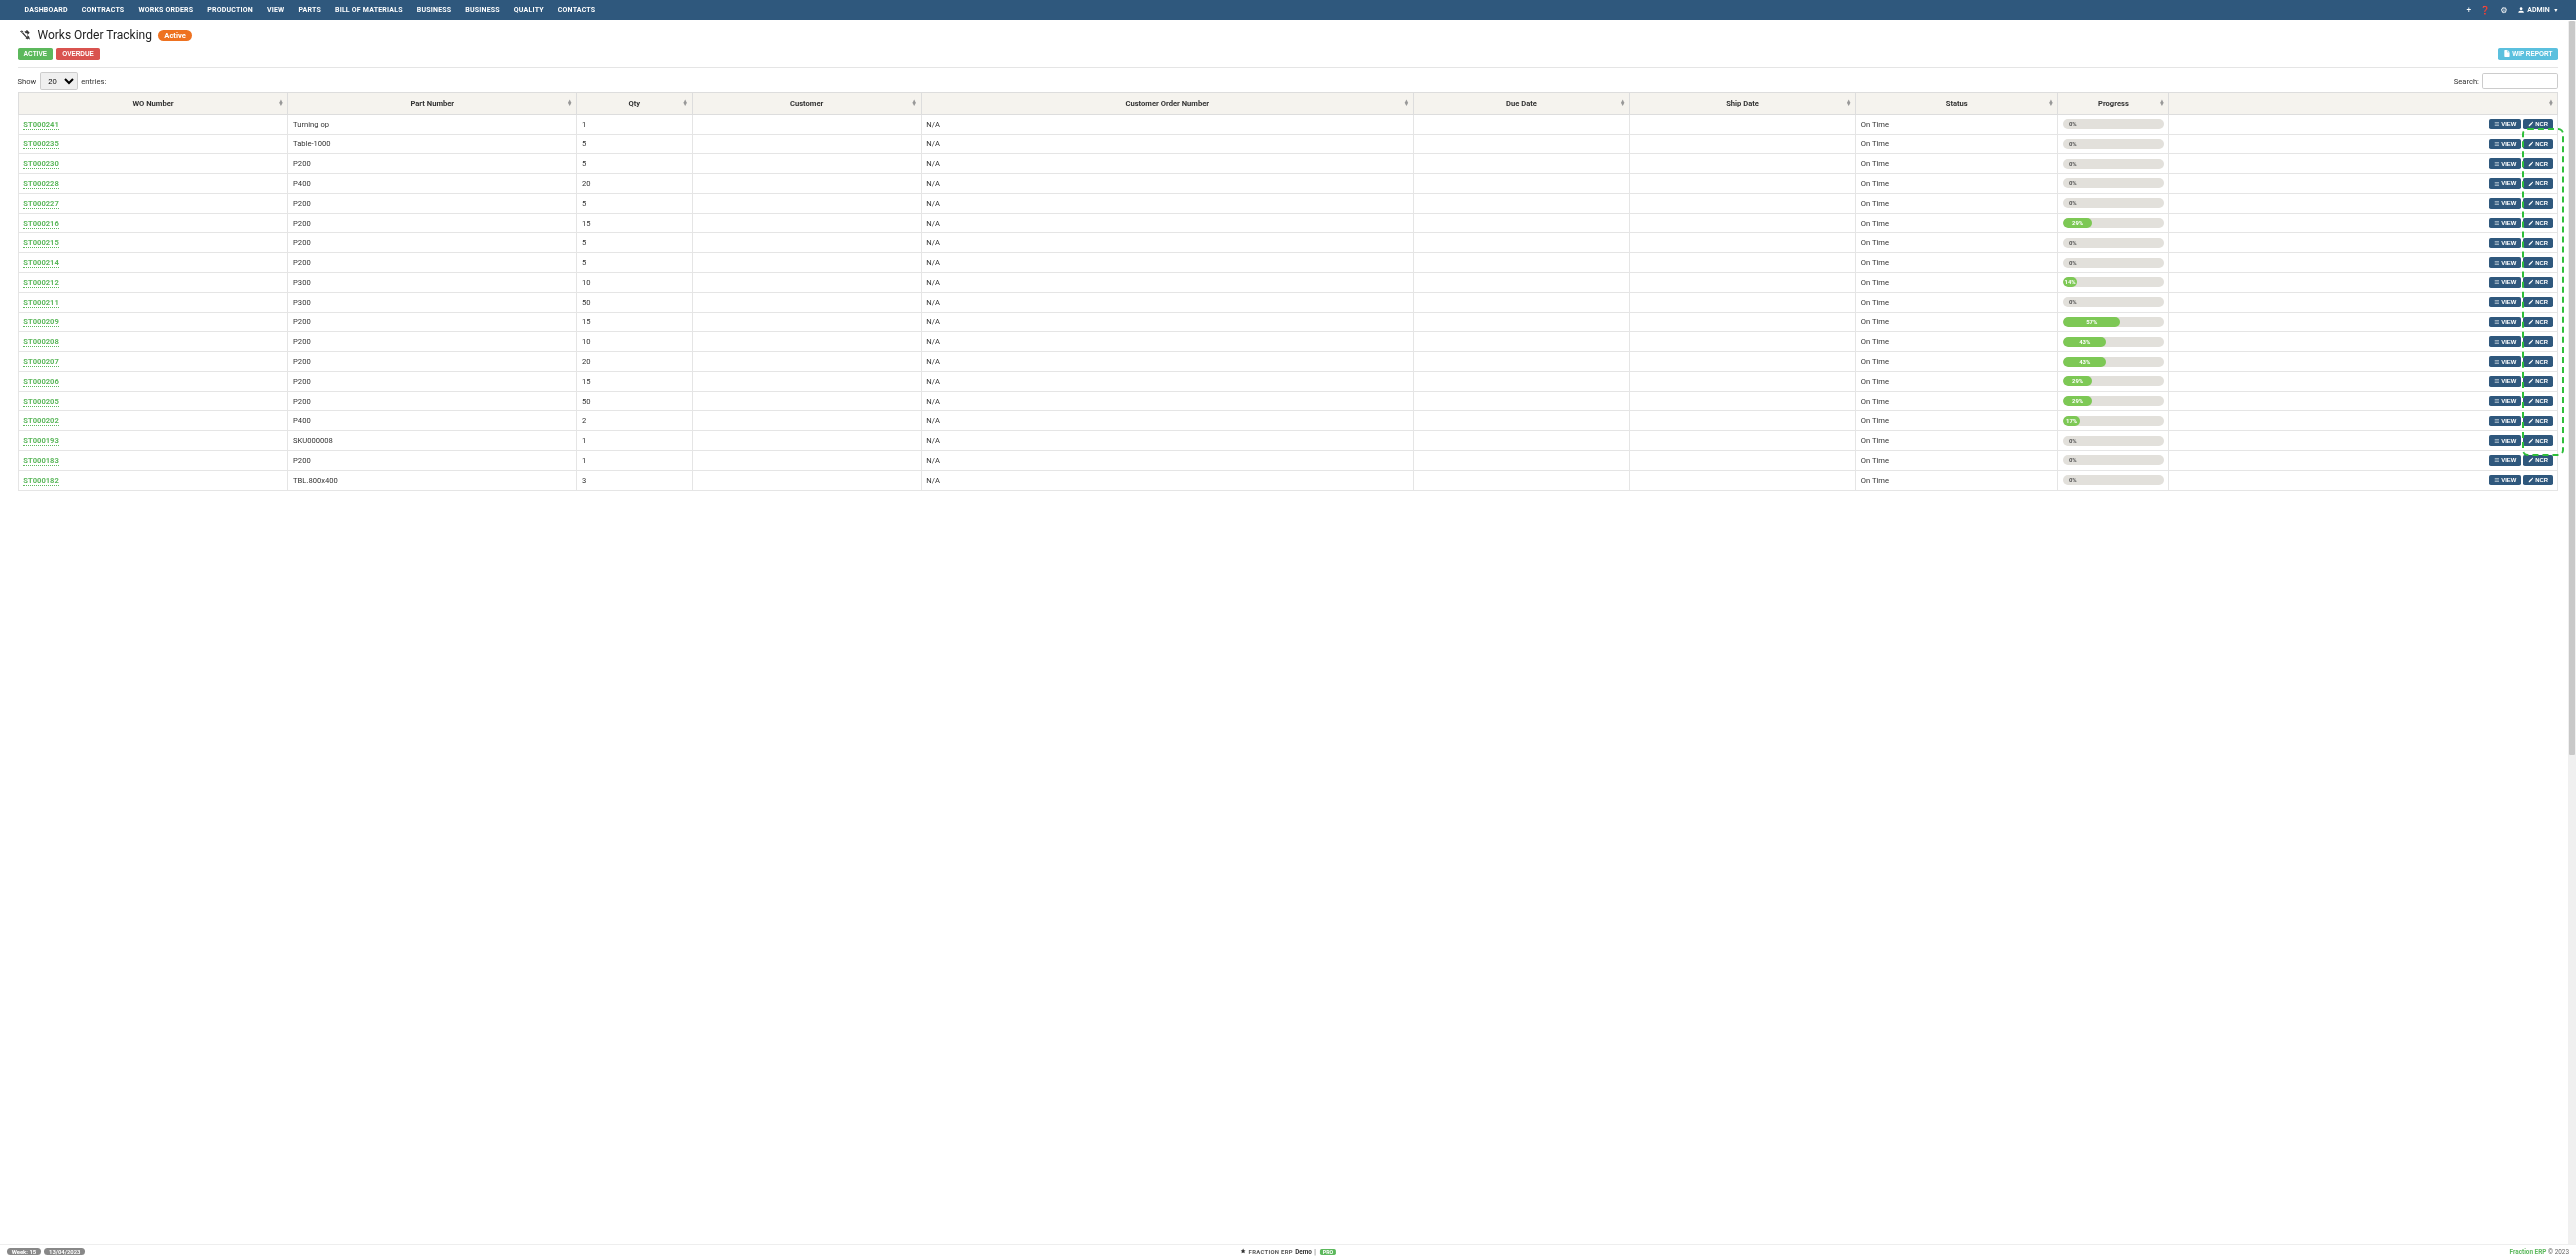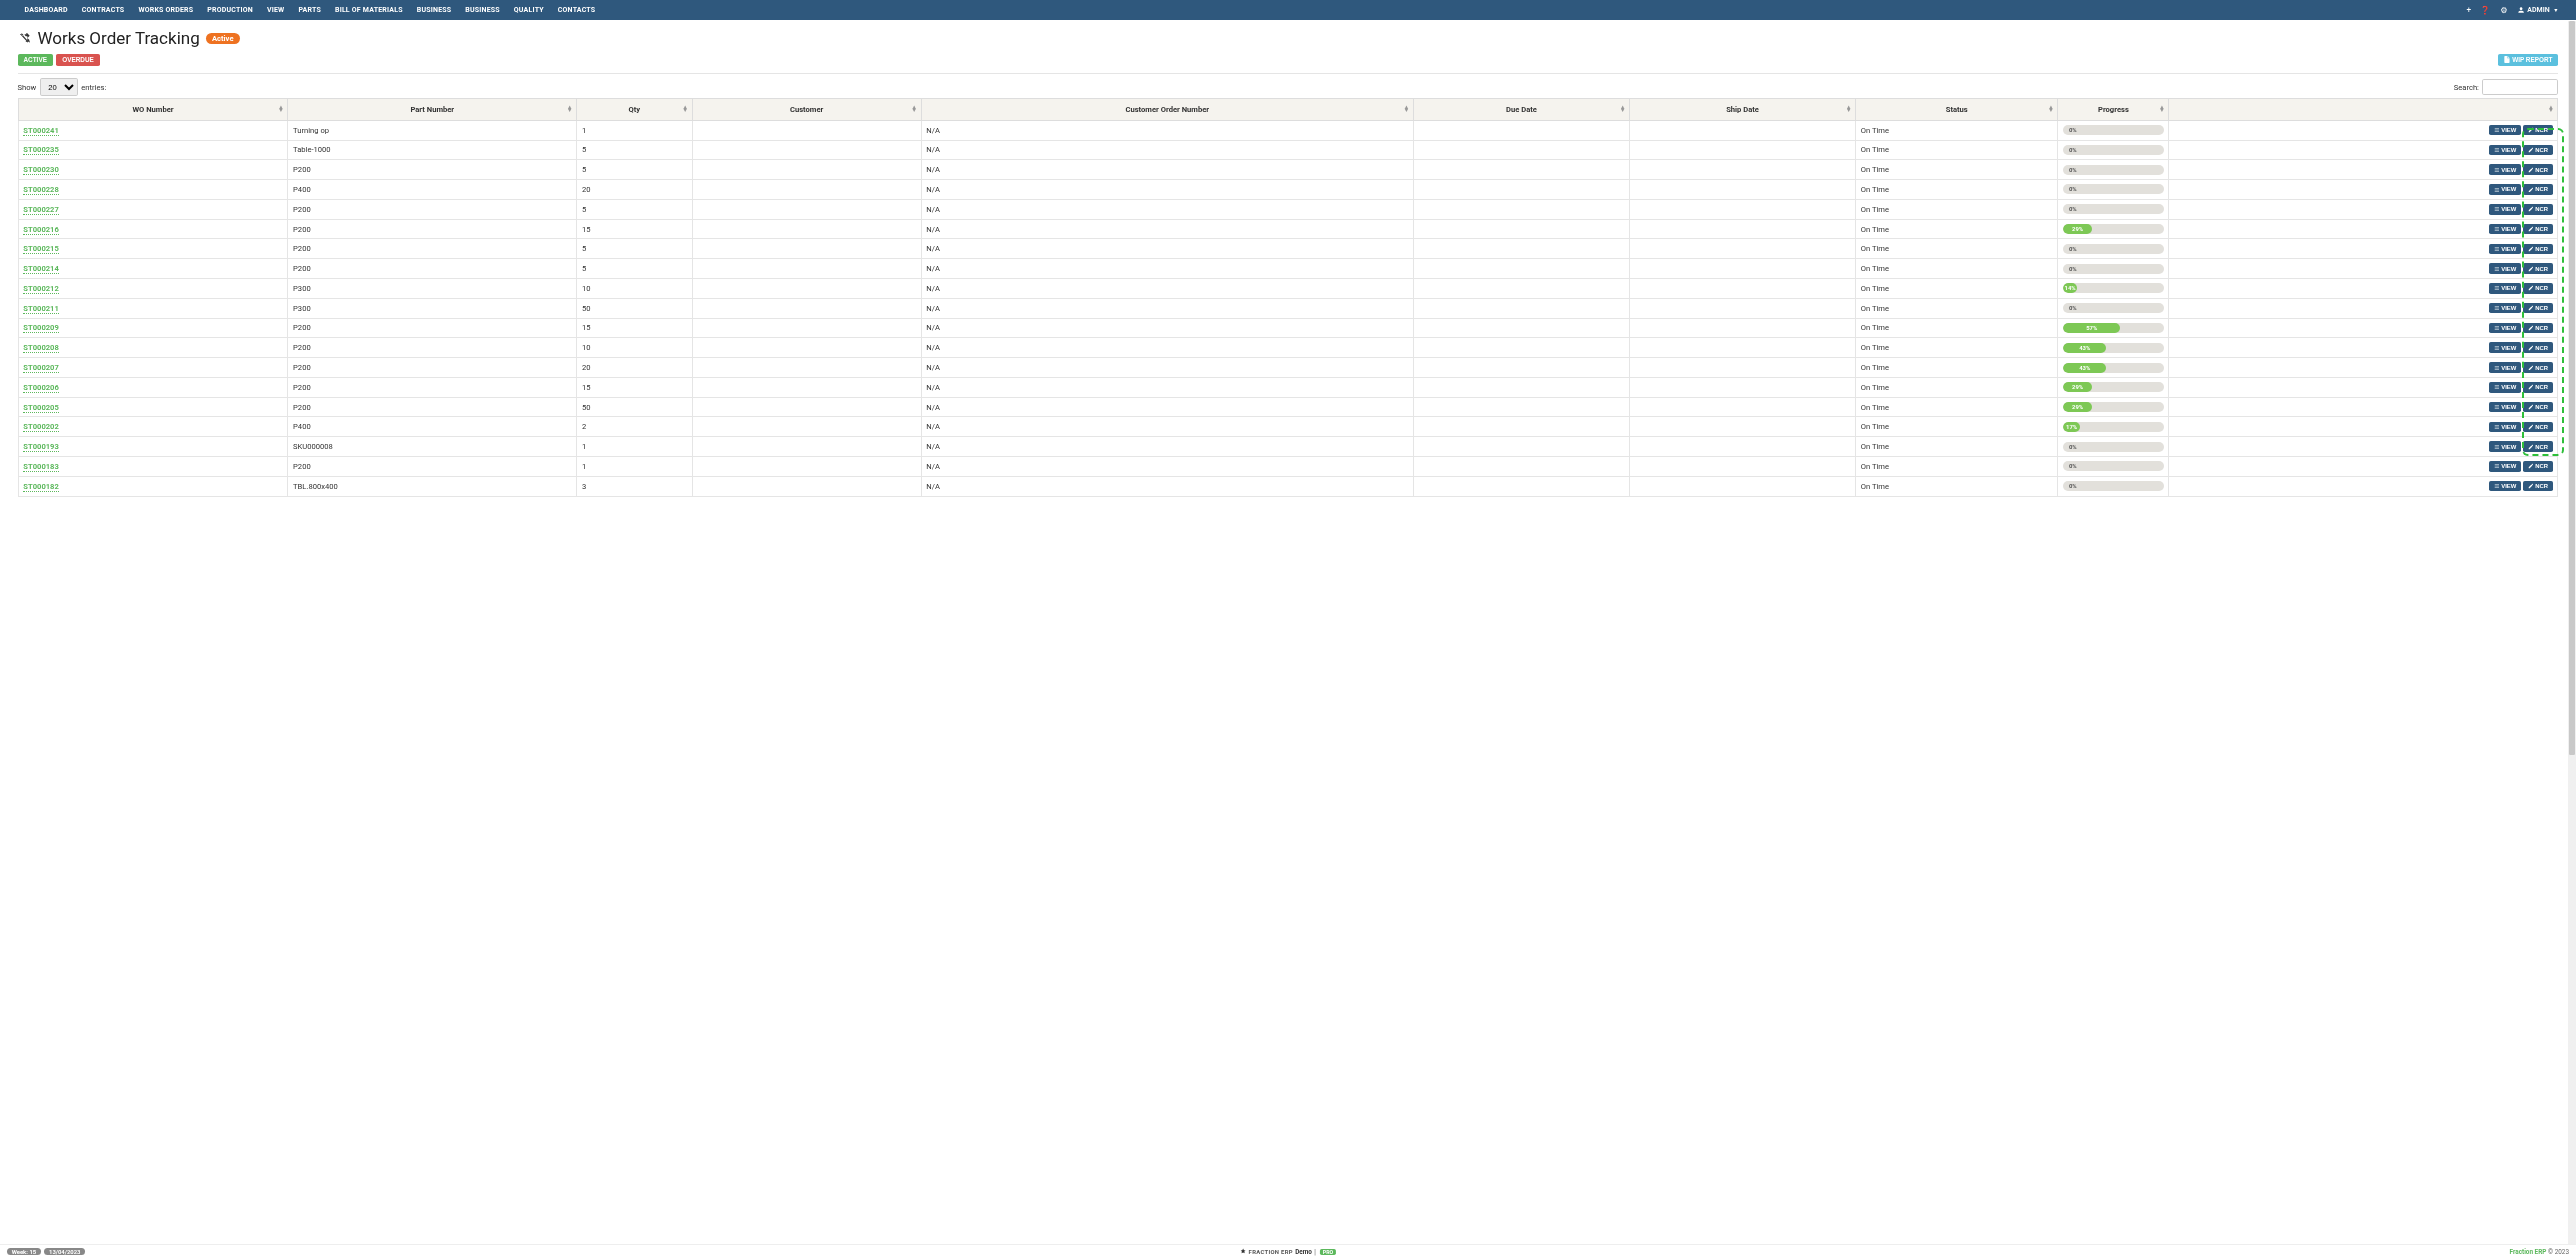--- a/index.html
+++ b/index.html
@@ -12,21 +12,21 @@
 .topnav-right { display: flex; align-items: center; gap: 9.4px; color: #fff; }
 .topnav-right .icon { cursor: pointer; font-size: 8.2px; }
 .topnav-user { display: flex; align-items: center; gap: 2.3px; font-size: 7px; font-weight: 600; cursor: pointer; }
 .topnav-user svg { width: 8.2px; height: 8.2px; fill: #fff; }
 .caret { font-size: 5.3px; margin-left: 1.2px; }
 
 
 .page { padding: 8.2px 17.6px 0 17.6px; }
 .page-title-row { display: flex; align-items: center; gap: 5.9px; }
 .page-title-row svg.shuffle { width: 14px; height: 14px; fill: #333; }
-.page-title { font-size: 17px; font-weight: 400; color: #222; }
+.page-title { font-size: 12px; font-weight: 400; color: #222; }
 .badge-active-lg { background: #ee7221; color: #fff; border-radius: 5.9px; padding: 1.2px 6.4px; font-size: 7.6px; font-weight: 700; }
 
 .btn-row { display: flex; justify-content: space-between; align-items: center; margin-top: 5.9px; }
 .btn-row-left { display: flex; gap: 3.5px; }
 .btn { border: none; border-radius: 1.8px; padding: 2.3px 5.9px; font-size: 6.4px; font-weight: 700; cursor: pointer; color: #fff; }
 .btn-green { background: #5cb85c; }
 .btn-red { background: #d9534f; }
 .btn-wip { background: #5bc0de; display: flex; align-items: center; gap: 2.3px; }
 .btn-wip svg { width: 5.9px; height: 7px; fill: #fff; }
 

